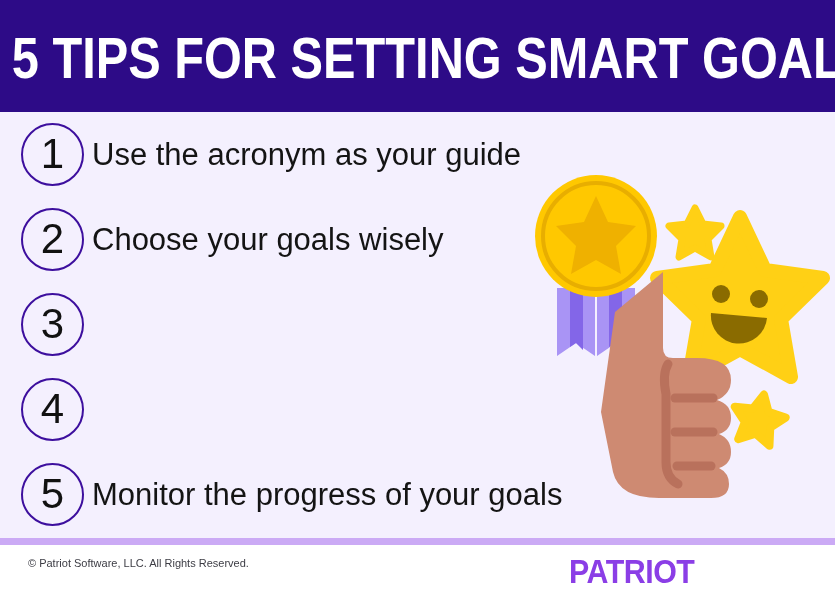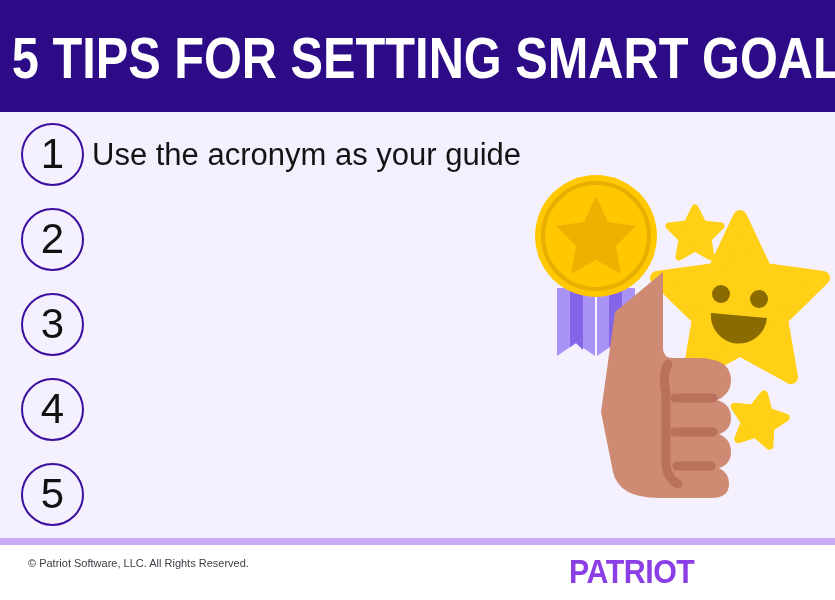--- a/index.html
+++ b/index.html
@@ -174,35 +174,37 @@
       <li class="tip-row">
         <div class="tip-circle">
           <span class="tip-number">1</span>
         </div>
         <div class="tip-text">Use the acronym as your guide</div>
       </li>
       <li class="tip-row">
         <div class="tip-circle">
           <span class="tip-number">2</span>
         </div>
+        <div class="tip-text">Choose your goals wisely</div>
       </li>
       <li class="tip-row">
         <div class="tip-circle">
           <span class="tip-number">3</span>
         </div>
       </li>
       <li class="tip-row">
         <div class="tip-circle">
           <span class="tip-number">4</span>
         </div>
       </li>
       <li class="tip-row">
         <div class="tip-circle">
           <span class="tip-number">5</span>
         </div>
+        <div class="tip-text">Monitor the progress of your goals</div>
       </li>
     </ul>
 
     <svg class="illustration" viewBox="0 0 300 426" width="300" height="426">
 
       <g>
         <g>
           <polygon points="22,176 60,176 60,244 41,231 22,244" fill="#A994F5"></polygon>
           <polygon points="35,176 48,176 48,238 41,231 35,235" fill="#8366E8"></polygon>
         </g>

